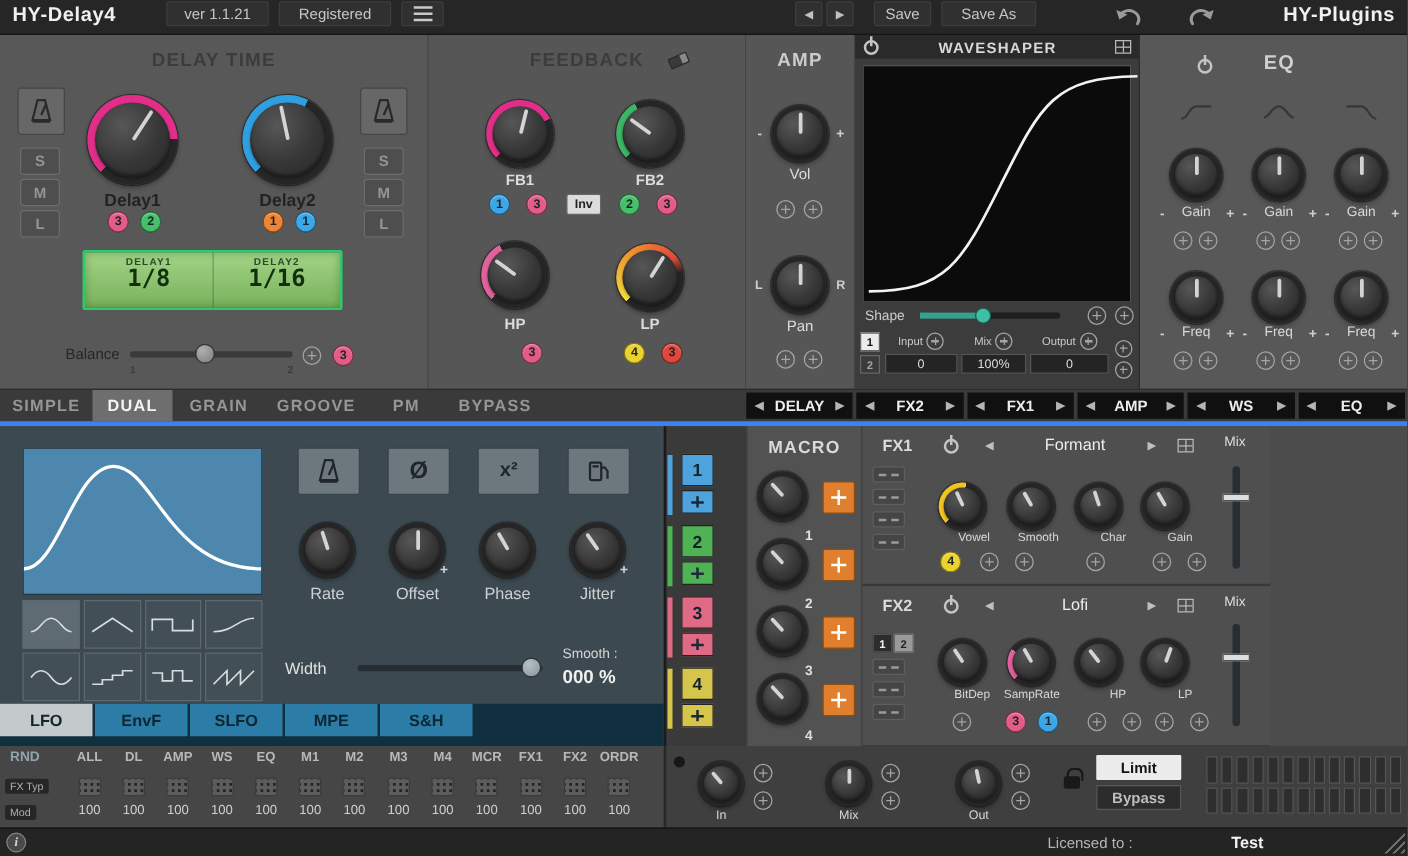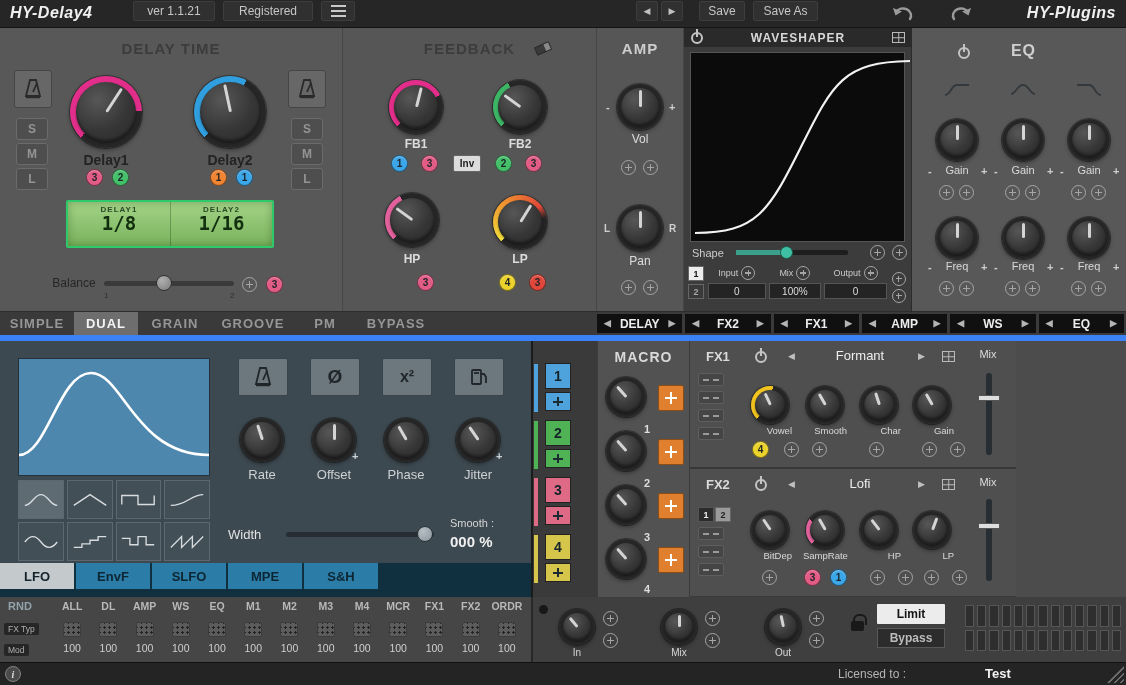--- a/index.html
+++ b/index.html
@@ -3,21 +3,21 @@
 <meta charset="utf-8">
 <style>
   *{box-sizing:border-box;margin:0;padding:0}
   body{background:#222;font-family:"Liberation Sans",sans-serif}
   .app{position:relative;width:1126px;height:685px;background:#585858;overflow:hidden;font-family:"Liberation Sans",sans-serif}
   .abs{position:absolute}
   i{font-style:normal;display:block}
 
   
   .topbar{position:absolute;left:0;top:0;right:0;height:28px;background:#262626;border-bottom:1px solid #141414}
-  .appname,.brand{position:absolute;top:4px;font-size:16px;font-weight:bold;font-style:italic;color:#f0f0f0;letter-spacing:.5px}
+  .appname,.brand{position:absolute;top:4px;font-size:16px;font-weight:bold;color:#f0f0f0;letter-spacing:.5px}
   .appname{left:10px}.brand{right:10px}
   .chip{position:absolute;top:1px;height:20px;background:#303030;border:1px solid #3d3d3d;border-radius:2px;color:#c6c6c6;font-size:12px;display:flex;align-items:center;justify-content:center}
   .presetbox{position:absolute;left:366px;top:4px;width:262px;height:20px;background:#2d2d2d;border:1px solid #3a3a3a;color:#e8e8e8;font-size:13px;display:flex;align-items:center;justify-content:center}
   .arr{font-size:9px;color:#c0c0c0;line-height:1}
   .menuicon{width:15px;height:2px;background:#c9c9c9;position:relative}
   .menuicon::before,.menuicon::after{content:"";position:absolute;left:0;width:15px;height:2px;background:#c9c9c9}
   .menuicon::before{top:-5px}.menuicon::after{top:5px}
   .histbtn{position:absolute;top:5px;width:28px;height:18px;display:flex;align-items:center;justify-content:center}
 
   
@@ -83,21 +83,21 @@
   .thandle{position:absolute;top:-4.5px;width:13px;height:13px;border-radius:50%;background:#3fc0a4;border:1px solid #1d5a4c}
   .wsgrid{position:absolute;left:4px;top:238px;right:4px;height:42px;display:flex;gap:3px}
   .wcol{display:flex;flex-direction:column;gap:3px}
   .wcap{display:flex;align-items:center;justify-content:center;gap:3px;color:#c9c9c9;font-size:9px;height:14px}
   .wval{height:16px;background:#242424;border:1px solid #555;color:#ddd;font-size:10px;display:flex;align-items:center;justify-content:center}
   .wpg{width:16px;height:15px;display:flex;align-items:center;justify-content:center;font-size:9px;font-weight:bold;border:1px solid #666}
   .pg-on{background:#ececec;color:#111}.pg-off{background:#3a3a3a;color:#a5a5a5}
   .pb-s{position:relative;width:14px;height:14px;flex:none}
 
   
-  .tabrow{position:absolute;left:0;top:311px;width:1126px;height:30px;background:#3a3a3a;border-top:1px solid #2d2d2d;border-bottom:6px solid #3b82f6}
+  .tabrow{position:absolute;left:0;top:311px;width:1126px;height:30px;background:#3a3a3a;border-top:1px solid #2d2d2d;border-bottom:4px solid #3b82f6}
   .mtabs{position:absolute;left:0;top:0;height:100%;display:flex}
   .mtab{height:100%;display:flex;align-items:center;justify-content:center;font-weight:bold;font-size:13px;color:#969696;letter-spacing:1px}
   .mtab.on{background:#6e6e6e;color:#f4f4f4}
   .chainwrap{position:absolute;left:597px;right:2px;top:2px;bottom:2px;display:flex;gap:3px}
   .chainbox{flex:1;background:#101010;display:flex;align-items:center;justify-content:space-between;padding:0 7px;color:#ededed;font-weight:bold;font-size:12px}
   .chainbox .arr{color:#b5b5b5}
 
   
   .mid{position:absolute;left:0;top:341px;width:1126px;height:256px;background:#4c4c4c}
   .p-lfo{position:absolute;left:0;top:0;width:531px;height:256px;background:#3d4950}
@@ -132,21 +132,21 @@
   .slot{position:absolute;left:8px;width:26px;height:13px;background:#454545;border:1px solid #5e5e5e;border-radius:2px}
   .slot::before{content:"";position:absolute;left:4px;top:5px;width:6px;height:1.6px;background:#9a9a9a;box-shadow:10px 0 0 #9a9a9a}
   .fxklabel{position:absolute;width:44px;text-align:right;color:#d8d8d8;font-size:9.5px}
   .vhandle{position:absolute;left:-8px;width:22px;height:6px;background:#dedede;border:1px solid #555}
 
   .p-duck{position:absolute;left:1016px;top:0;width:110px;height:256px;background:#4a4a4a;border-left:1px solid #323232}
   .dots2{position:absolute;color:#b9b9b9;font-size:12px;font-weight:bold;letter-spacing:2px}
 
   
   .bottom{position:absolute;left:0;top:597px;width:1126px;height:65px;background:#464646}
-  .rndgrid{position:absolute;left:0;top:0;width:531px;height:49px;display:grid;grid-template-columns:50px repeat(13,1fr);grid-template-rows:16px 26px 16px;padding:3px 6px 0 4px}
+  .rndgrid{position:absolute;left:0;top:0;width:531px;height:49px;display:grid;grid-template-columns:50px repeat(13,1fr);grid-template-rows:16px 26px 16px;padding:3px 18px 0 4px}
   .rnd-title{color:#93a3ab;font-size:11px;font-weight:bold;padding-left:4px}
   .rnd-h{color:#b8b8b8;font-size:10.5px;font-weight:bold;text-align:center}
   .rnd-badge{justify-self:start;align-self:center;background:#262626;color:#b0b0b0;font-size:8.5px;padding:1px 4px;border-radius:2px}
   .diewrap{display:flex;align-items:center;justify-content:center}
   .die{width:18px;height:15px;background-color:#5c5c5c;border:1px solid #3c3c3c;border-radius:2px;background-image:radial-gradient(#222 1px,transparent 1.3px);background-size:5px 5px;background-position:2px 2px}
   .rnd-v{color:#cfcfcf;font-size:10.5px;text-align:center}
   .p-master{position:absolute;left:531px;top:0;width:595px;height:65px;background:#3f3f3f;border-left:2px solid #282828}
   .mstlabel{position:absolute;width:36px;text-align:center;color:#d6d6d6;font-size:10px}
   .limitbtn{position:absolute;left:344px;top:7px;width:68px;height:20px;background:#ececec;color:#141414;font-weight:bold;font-size:12px;display:flex;align-items:center;justify-content:center;border-radius:1px}
   .bypassbtn{position:absolute;left:344px;top:31px;width:68px;height:20px;background:#2c2c2c;color:#bcbcbc;font-weight:bold;font-size:12px;display:flex;align-items:center;justify-content:center;border:1px solid #585858}
@@ -173,21 +173,21 @@
     <div class="chip" style="left:321px;width:34px">
         <span class="menuicon"></span>
       </div>
     <div class="chip" style="left:636px;width:22px">
         <span class="arr">◀</span>
       </div>
     <div class="chip" style="left:661px;width:22px">
         <span class="arr">▶</span>
       </div>
     <div class="chip" style="left:699px;width:46px">Save</div>
-    <div class="chip" style="left:753px;width:65px">Save As</div>
+    <div class="chip" style="left:753px;width:76px">Save As</div>
     <div class="histbtn" style="left:888px">
       <svg width="24" height="16" viewBox="0 0 24 16">
           <path d="M20 13 A8 7 0 0 0 6 6" fill="none" stroke="#9a9a9a" stroke-width="2.4" stroke-linecap="round"></path>
           <path d="M3 2 L5.5 9.5 L12 5.5 Z" fill="#9a9a9a"></path>
         </svg>
     </div>
     <div class="histbtn" style="left:948px">
       <svg width="24" height="16" viewBox="0 0 24 16">
           <path d="M4 13 A8 7 0 0 1 18 6" fill="none" stroke="#9a9a9a" stroke-width="2.4" stroke-linecap="round"></path>
           <path d="M21 2 L18.5 9.5 L12 5.5 Z" fill="#9a9a9a"></path>

